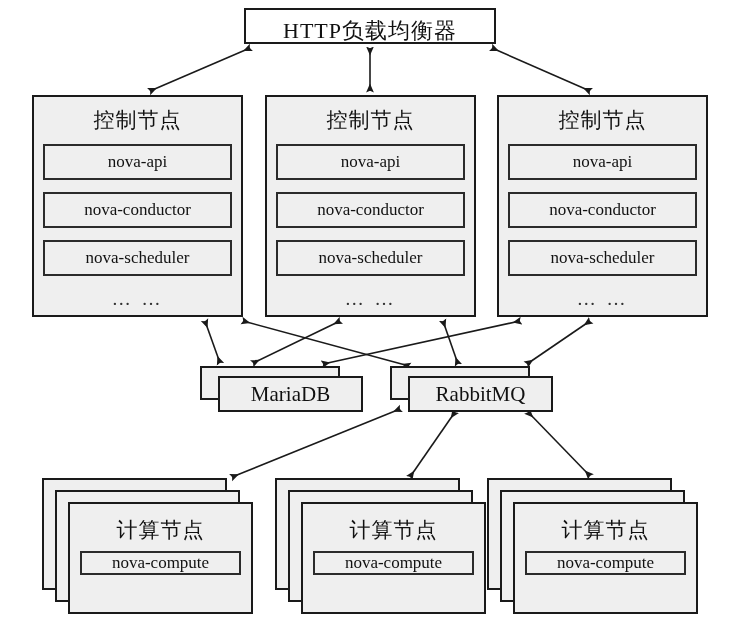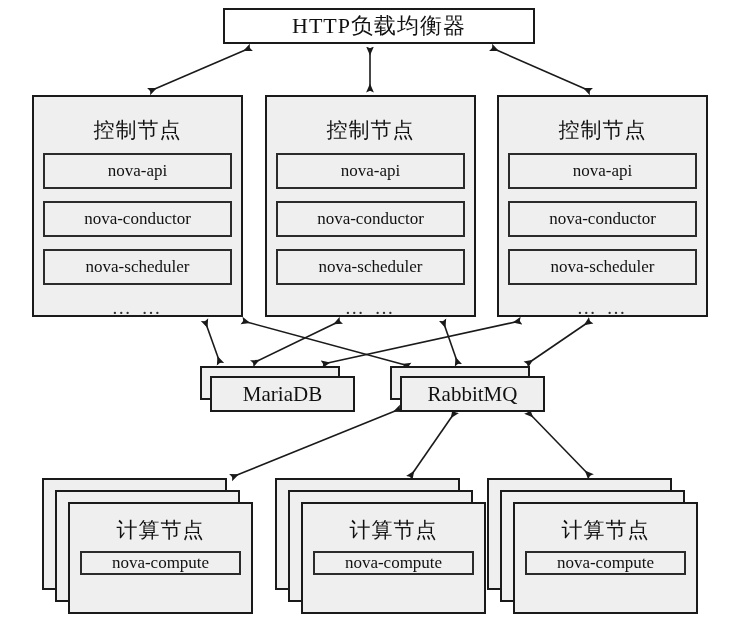--- a/index.html
+++ b/index.html
@@ -53,43 +53,44 @@
     justify-content: center;
   }
   .ellipsis {
     text-align: center;
     font-size: 19px;
     color: #333333;
     letter-spacing: 3px;
   }
   
   #lb-node {
-    left: 223px;
+    left: 244px;
     top: 8px;
-    width: 312px;
+    width: 252px;
     height: 36px;
     display: flex;
-    align-items: center;
+    align-items: flex-end;
     justify-content: center;
   }
   #lb-node .node-title {
     font-size: 22px;
   }
   
   .control-node {
     width: 211px;
     height: 222px;
     top: 95px;
     padding: 8px 9px 6px 9px;
   }
   #control-node-0 { left: 32px; }
   #control-node-1 { left: 265px; }
   #control-node-2 { left: 497px; }
   .control-node .node-title {
-    margin: 15px 0 12px 0;
+    margin: 6px 0 12px 0;
+    font-family: Liberation Mono, monospace;
   }
   .control-node .service-box {
     height: 36px;
     margin-bottom: 12px;
   }
   .control-node .ellipsis {
     margin-top: 4px;
   }
   
   .stack2 {
@@ -103,21 +104,21 @@
     left: 0;
     top: 0;
     width: 140px;
     height: 34px;
   }
   .stack2 .front {
     position: absolute;
     box-sizing: border-box;
     border: 2px solid #1a1a1a;
     background: #efefef;
-    left: 10px;
+    left: 18px;
     top: 10px;
     width: 145px;
     height: 36px;
     display: flex;
     align-items: center;
     justify-content: center;
     font-size: 21px;
     color: #111111;
   }
   #mariadb-stack { left: 200px; top: 366px; }

